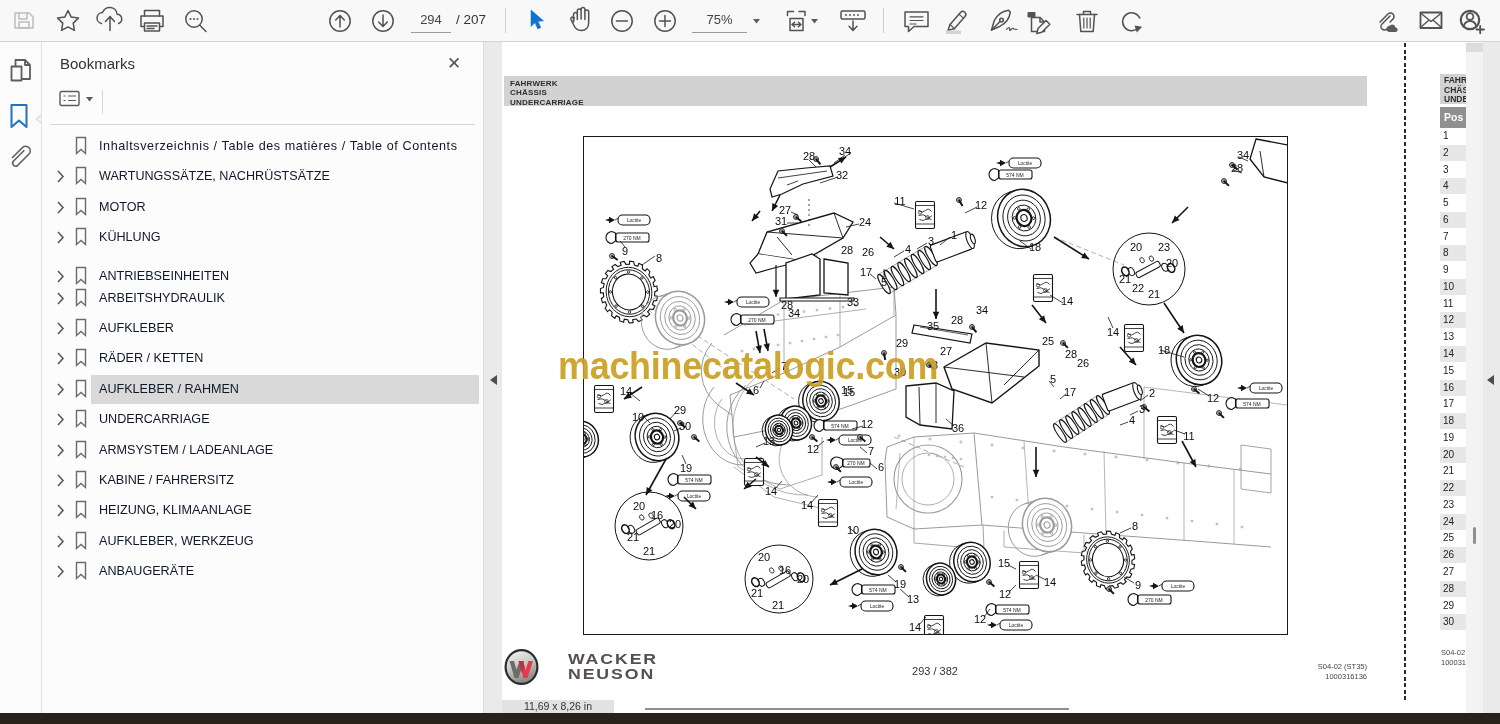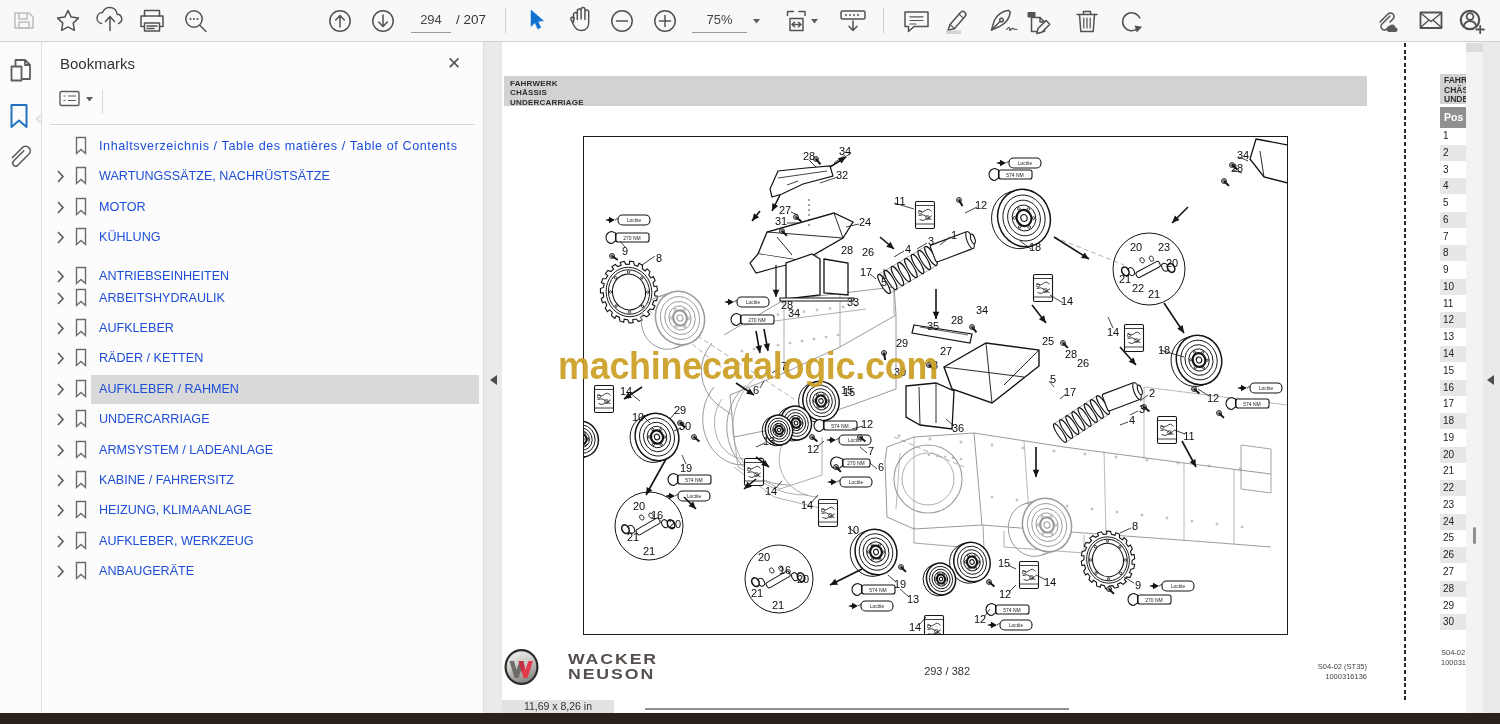--- a/index.html
+++ b/index.html
@@ -17,40 +17,40 @@
   
   #strip{left:0;top:42px;width:41px;height:671px;background:#fbfbfb;border-right:1px solid #e2e2e2;}
   #panel{left:42px;top:42px;width:441px;height:671px;background:#fcfcfc;border-right:1px solid #dcdcdc;}
   #bmtitle{position:absolute;left:18px;top:13px;font-size:15px;color:#333;}
   #bmclose{position:absolute;left:405px;top:11px;font-size:17px;color:#555;}
   #bmopts{position:absolute;left:17px;top:48px;}
   #bmsep{position:absolute;left:8px;top:82px;width:425px;height:1px;background:#d6d6d6;}
   .bmrow{position:absolute;left:0;width:441px;height:29px;}
   .bmrow .chev{position:absolute;left:14px;top:7px;}
   .bmrow .ribb{position:absolute;left:32px;top:4px;}
-  .bmrow .lbl{position:absolute;left:57px;top:7px;font-size:12.6px;color:#1d4ed8;white-space:nowrap;}
+  .bmrow .lbl{position:absolute;left:57px;top:7px;font-size:12.6px;color:#0f172a;white-space:nowrap;}
   .bmsel{background:#d9d9d9;}
   
   #gutter{left:484px;top:42px;width:18px;height:671px;background:#eaeaea;}
   #page1{left:502px;top:42px;width:902px;height:671px;background:#fff;}
   #divider{left:1404px;top:43px;width:2px;height:657px;background:repeating-linear-gradient(to bottom,#2b2b2b 0,#2b2b2b 4px,transparent 4px,transparent 6.6px);}
   #page2{left:1406px;top:42px;width:60px;height:671px;background:#fff;overflow:hidden;}
   #vtrack{left:1466px;top:42px;width:17px;height:671px;background:#f3f3f3;}
   #vtop{left:1466px;top:43px;width:17px;height:9px;background:#dcdcdc;}
   #vthumb{left:1473px;top:527px;width:3px;height:17px;background:#8f8f8f;border-radius:2px;}
   #rstrip{left:1483px;top:42px;width:17px;height:671px;background:#eaeaea;}
   
   #band1{left:504px;top:76px;width:863px;height:30px;background:#d2d2d2;color:#2e2e2e;
          font-size:8px;font-weight:bold;line-height:9.8px;padding:2.5px 0 0 6px;box-sizing:border-box;letter-spacing:.2px;}
   #diagbox{left:583px;top:136px;width:705px;height:499px;border:1px solid #1a1a1a;box-sizing:border-box;background:#fff;}
   #wmark{left:558px;top:343px;width:400px;font-size:39.5px;font-weight:bold;color:rgba(203,158,35,0.92);
          letter-spacing:-0.3px;white-space:nowrap;z-index:30;transform:scaleX(0.91);transform-origin:left;}
   #wnlogo{left:504px;top:648px;}
   #wntext{left:568px;top:652px;font-size:15px;font-weight:bold;color:#55504e;line-height:14.5px;letter-spacing:1.6px;transform:scaleX(1.18);transform-origin:left top;}
-  #pgfoot{left:900px;top:665px;width:70px;font-size:11px;color:#333;text-align:right;}
+  #pgfoot{left:900px;top:665px;width:70px;font-size:11px;color:#333;text-align:center;}
   #docfoot{left:1267px;top:662px;width:100px;font-size:7.5px;color:#444;text-align:right;line-height:9.5px;}
   
   #band2{position:absolute;left:34px;top:32px;width:40px;height:30px;background:#d2d2d2;color:#2e2e2e;
          font-size:8.5px;font-weight:bold;line-height:9.6px;padding:2px 0 0 4px;box-sizing:border-box;}
   #poscell{position:absolute;left:34px;top:65px;width:40px;height:21px;background:#909090;color:#fff;
          font-size:10.5px;font-weight:bold;padding:4px 0 0 4px;box-sizing:border-box;}
   .prow{position:absolute;left:34px;width:40px;height:16px;font-size:10px;color:#222;padding:2px 0 0 3px;box-sizing:border-box;}
   .pre{background:#e7e7e7;}
   #p2foot{position:absolute;left:35px;top:606px;font-size:7.5px;color:#444;line-height:10px;white-space:nowrap;}
   

